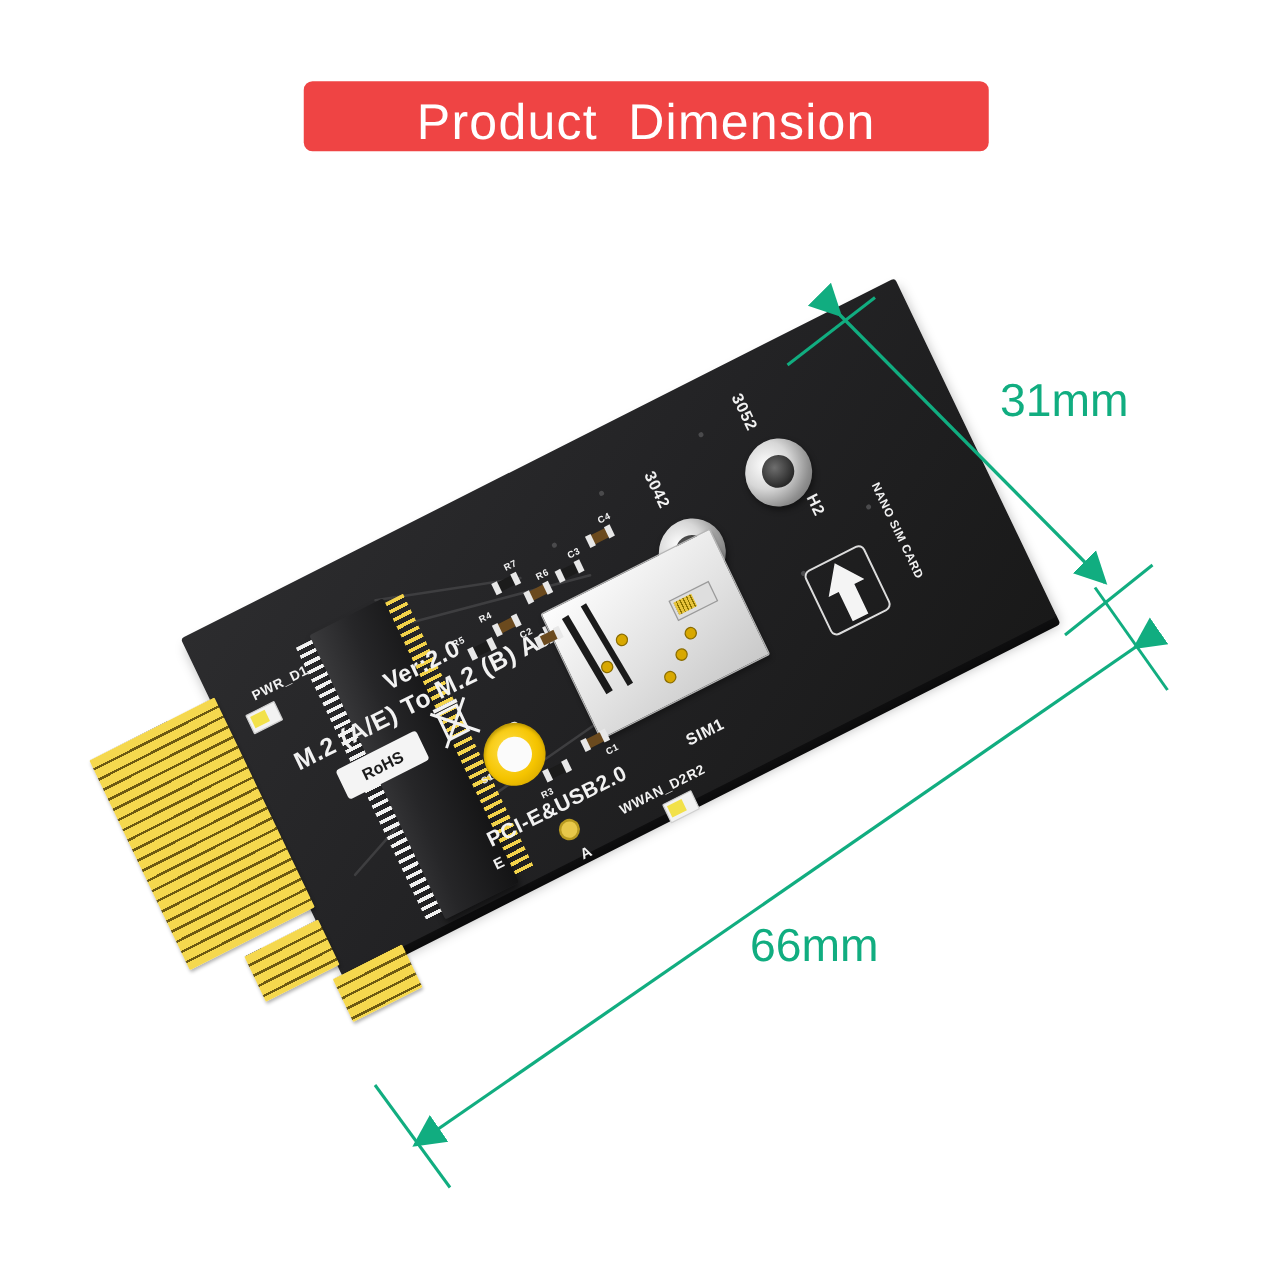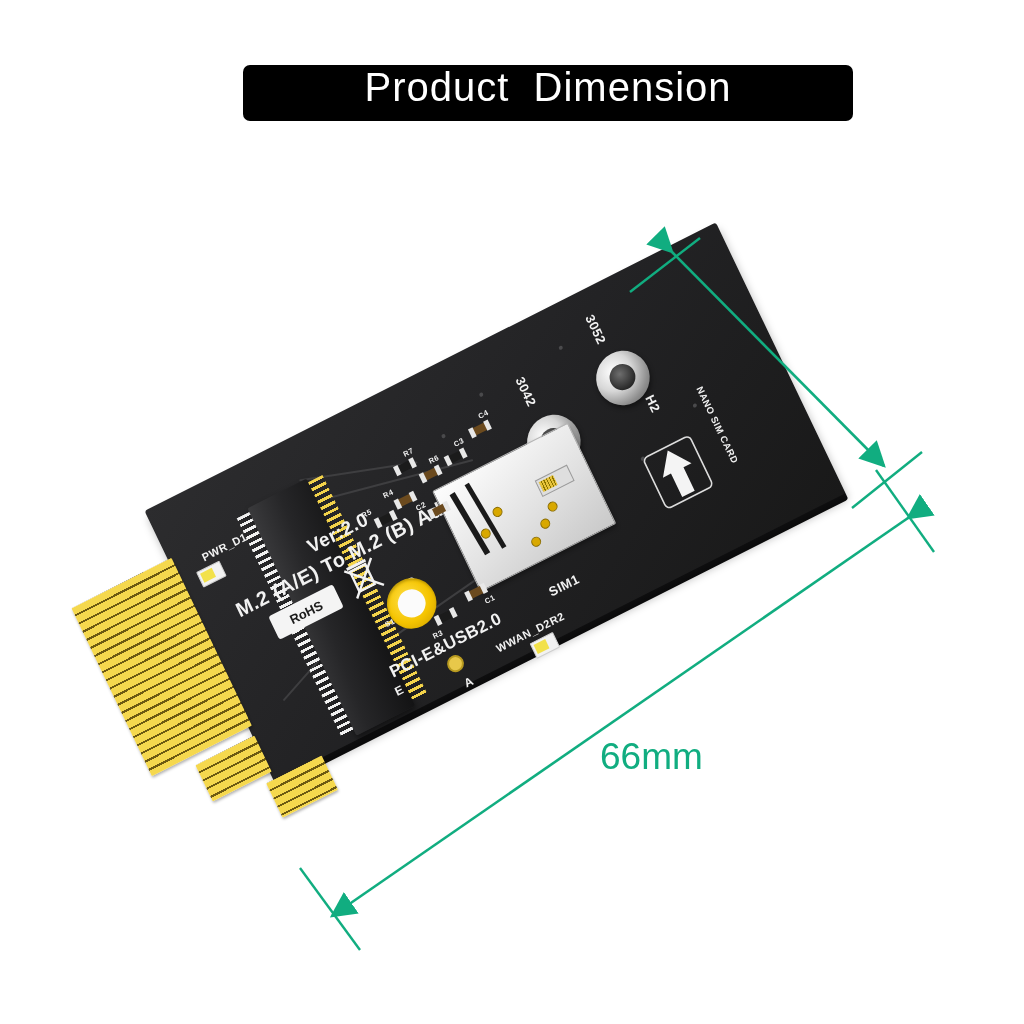--- a/index.html
+++ b/index.html
@@ -9,24 +9,24 @@
     font-family:"Liberation Sans",sans-serif;
     overflow:hidden;
     position:relative;
   }
   #stage{position:absolute;inset:0;}
 
   
   .banner{
     position:absolute;
     left:243px;top:65px;
-    width:610px;height:56px;
-    background:#000000;
+    width:548px;height:56px;
+    background:#ef4444;
     border-radius:7px;
-    display:flex;align-items:flex-start;justify-content:center;
+    display:flex;align-items:flex-end;justify-content:center;
   }
   .banner-text{
     color:#ffffff;
     font-size:40px;
     letter-spacing:1px;
     white-space:pre;
     font-weight:400;
   }
 
   
@@ -349,15 +349,16 @@
       <line x1="852" y1="508" x2="922" y2="452" stroke="#11AD80" stroke-width="2.4"></line>
     </g>
 
     <g>
       <line x1="908" y1="518" x2="332" y2="916" stroke="#11AD80" stroke-width="2.6" marker-start="url(#ahead)" marker-end="url(#ahead)"></line>
       <line x1="876" y1="470" x2="934" y2="552" stroke="#11AD80" stroke-width="2.4"></line>
       <line x1="300" y1="868" x2="360" y2="950" stroke="#11AD80" stroke-width="2.4"></line>
     </g>
   </svg>
 
+  <div class="dim-label" id="dim-31">31mm</div>
   <div class="dim-label" id="dim-66">66mm</div>
 
 </div>
 
 </body></html>

